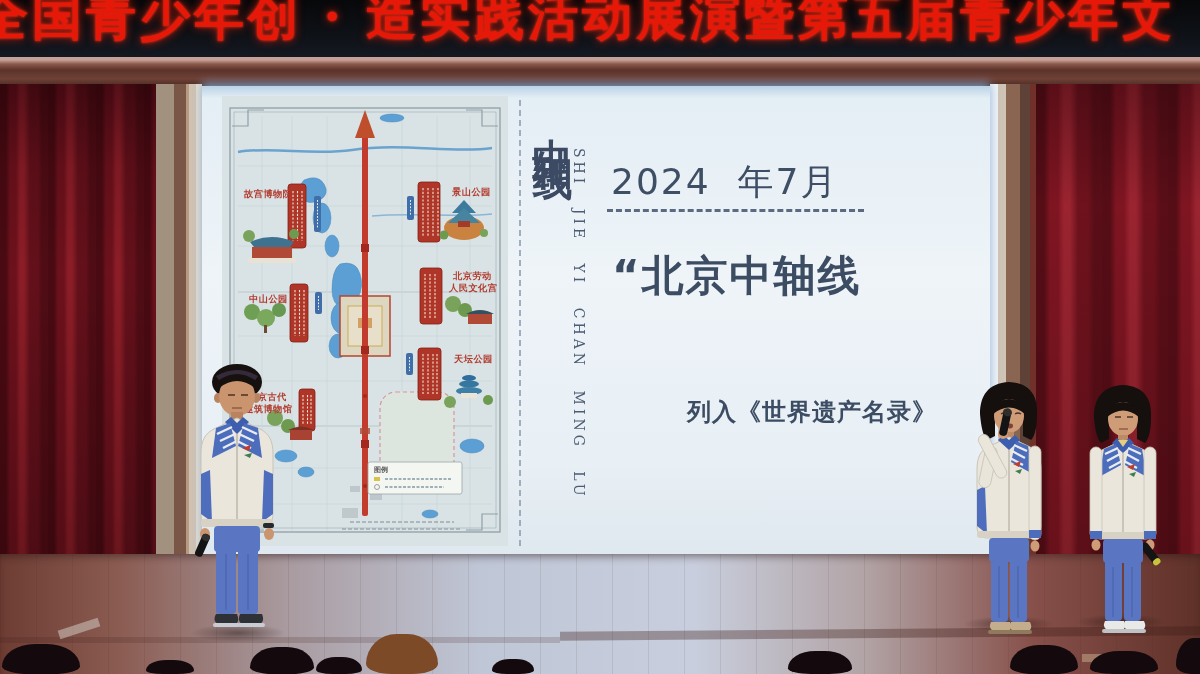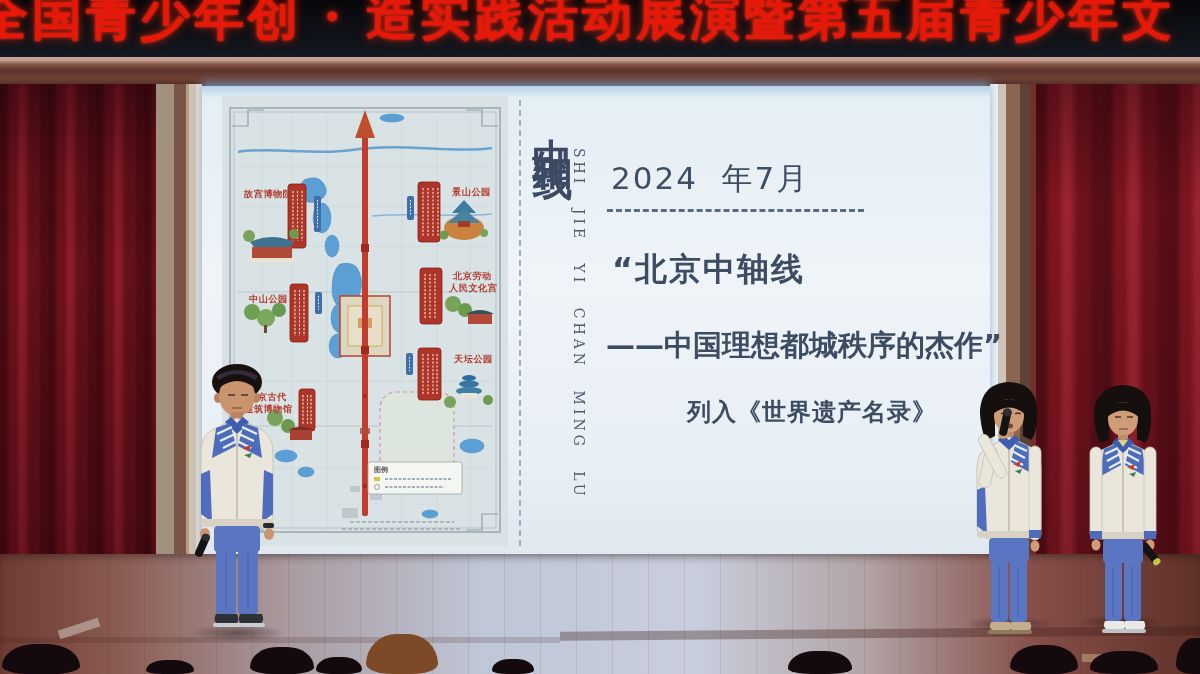--- a/index.html
+++ b/index.html
@@ -37,23 +37,23 @@
   
   .screen{left:202px;top:86px;width:788px;height:472px;
     background:linear-gradient(180deg,#b9d2e6 0,#e4eef5 12px,#eef4f8 40%,#e8eff5 80%,#dfe8ef 100%);
     box-shadow:0 -3px 9px rgba(130,170,215,.85);}
   .screen .map{left:20px;top:10px;width:286px;height:450px;}
   .v-divider{left:317px;top:14px;height:446px;border-left:2px dashed #93a2b4;opacity:.85;}
   .v-title{left:324px;top:20px;writing-mode:vertical-rl;font-size:40px;font-weight:800;
            letter-spacing:11px;color:#3c4b63;}
   .v-pinyin{left:369px;top:62px;writing-mode:vertical-rl;font-size:14px;letter-spacing:4px;
            word-spacing:13px;color:#4c5c74;font-family:"DejaVu Serif","Liberation Serif",serif;}
-  .slide-date{left:409px;top:72px;font-size:31px;color:#3e4e64;letter-spacing:2px;}
+  .slide-date{left:409px;top:72px;font-size:36px;color:#3e4e64;letter-spacing:2px;}
   .dash-line{left:405px;top:123px;width:257px;border-top:3px dashed #5a6a80;}
-  .q1{left:410px;top:162px;font-size:32px;font-weight:800;color:#3c4c62;letter-spacing:2px;}
+  .q1{left:410px;top:162px;font-size:42px;font-weight:800;color:#3c4c62;letter-spacing:2px;}
   .q2{left:404px;top:240px;font-size:29px;font-weight:800;color:#3c4c62;}
   .q3{left:485px;top:310px;font-size:24px;font-weight:800;color:#3c4c62;letter-spacing:1px;}
 
   
   .floor{left:0;top:554px;width:1200px;height:120px;
     background:
      repeating-linear-gradient(90deg,rgba(70,40,30,.10) 0 1px,transparent 1px 36px),
      linear-gradient(90deg,#6d3c33 0,#8b5c52 10%,#a99ba0 24%,#bfc6d6 40%,#c8cedd 58%,#b2a4a6 72%,#87504a 86%,#5f3128 100%);
     box-shadow:inset 0 6px 9px -4px rgba(40,20,20,.55);}
   .stage-edge-r{left:560px;top:629px;width:640px;height:9px;background:rgba(60,30,22,.35);transform:rotate(-.5deg);}
@@ -241,21 +241,20 @@
         <text x="22" y="316">建筑博物馆</text>
       </g>
     </svg>
 
     <div class="v-divider"></div>
     <div class="v-title t">中轴线</div>
     <div class="v-pinyin t">SHI JIE YI CHAN MING LU</div>
     <div class="slide-date t">2024  年7月</div>
     <div class="dash-line"></div>
     <div class="q1 t">“北京中轴线</div>
-    <div class="q2 t">——中国理想都城秩序的杰作”</div>
     <div class="q3 t">列入《世界遗产名录》</div>
   </div>
 
   <div class="floor"></div>
   <div class="stage-edge-r"></div>
   <div class="stage-edge-l"></div>
   <div class="tape-1"></div>
   <div class="tape-2"></div>
   <div class="shadow sh-boy"></div>
   <div class="shadow sh-g1"></div>

